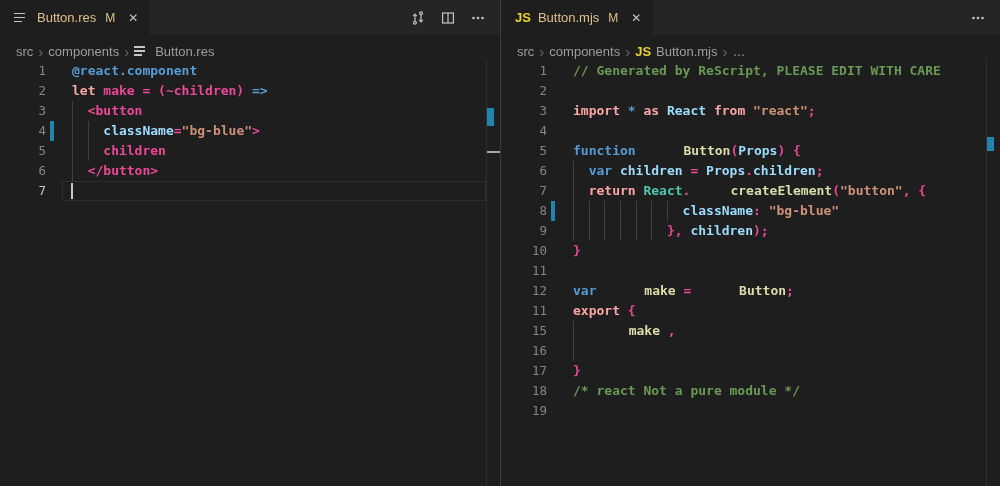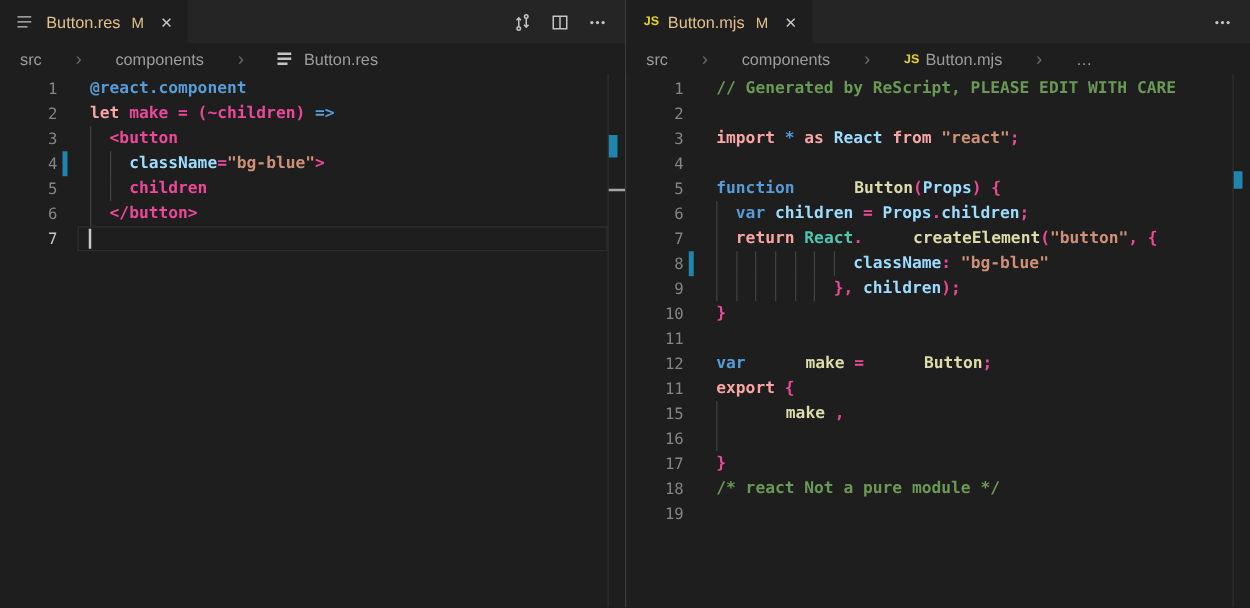--- a/index.html
+++ b/index.html
@@ -18,25 +18,25 @@
   .tab-close { color:#c5c5c5; font-size:12px; margin-left:6px; }
   .tab-actions { display:flex; align-items:center; gap:14px; padding-right:14px; }
   .tab-actions svg { display:block; }
 
   .file-lines-icon { width:16px; height:16px; display:inline-flex; flex-direction:column;
                      justify-content:center; gap:2.5px; }
   .file-lines-icon i { display:block; height:1.5px; background:#c5c5c5; }
   .file-lines-icon i:nth-child(1){ width:11px; }
   .file-lines-icon i:nth-child(2){ width:11px; }
   .file-lines-icon i:nth-child(3){ width:8px; }
-  .js-badge { color:#e6d22e; font-weight:bold; font-size:10px; font-family:"Liberation Sans",sans-serif; }
-
-  
-  .breadcrumb { height:24px; display:flex; align-items:center; padding-left:16px;
-                color:#9d9d9d; font-size:13px; background:#1e1e1e;gap:22px; }
+  .js-badge { color:#e6d22e; font-weight:bold; font-size:13px; font-family:"Liberation Sans",sans-serif; }
+
+  
+  .breadcrumb { height:24px; display:flex; align-items:flex-end; padding-left:16px;
+                color:#9d9d9d; font-size:13px; background:#1e1e1e; }
   .breadcrumb .crumb { display:flex; align-items:center; gap:5px; cursor:pointer; }
   .breadcrumb .chev { color:#6a6a6a; margin:0 5px; font-size:15px; line-height:1; }
 
   
   .editor { position:relative; height:427px; padding-top:2px; overflow:hidden;
             font-family:"DejaVu Sans Mono", monospace; font-size:13px; }
   .code-line { position:relative; height:20px; line-height:20px; white-space:pre; }
   .gutter-num { position:absolute; left:0; width:46px; text-align:right; color:#858585;
                 font-size:12.5px; }
   .code-line.active .gutter-num { color:#c6c6c6; }

